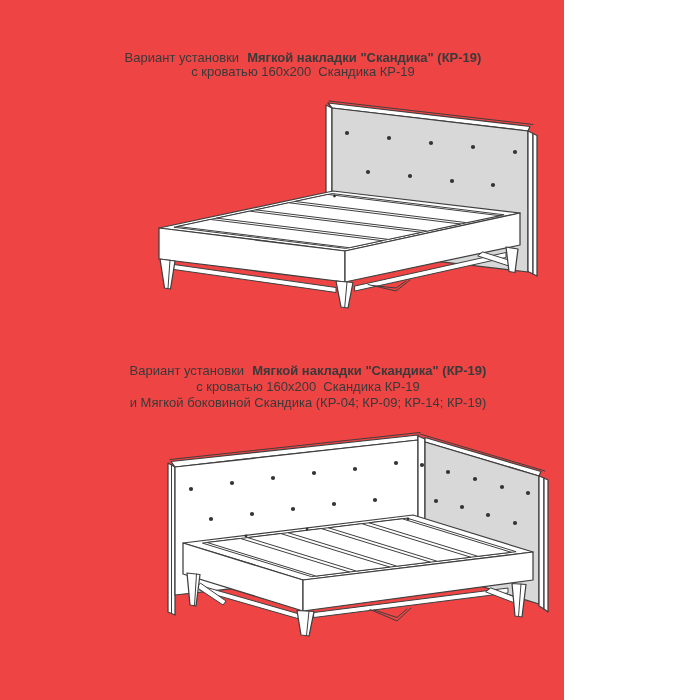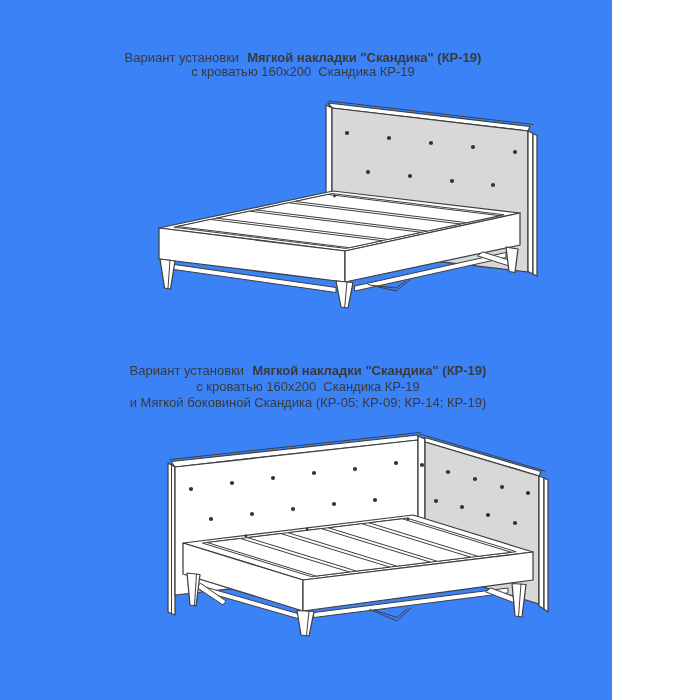--- a/index.html
+++ b/index.html
@@ -1,16 +1,16 @@
 <!DOCTYPE html>
 <html><head>
 <meta charset="utf-8">
 <style>
   html,body{margin:0;padding:0;background:#ffffff;}
-  .canvas{position:relative;width:612px;height:700px;background:#3b82f6;overflow:hidden;
+  .canvas{position:relative;width:564px;height:700px;background:#ef4444;overflow:hidden;
           font-family:"Liberation Sans",sans-serif;color:#3a3a3a;}
   .illo{position:absolute;left:0;top:0;width:700px;height:700px;}
   .title{position:absolute;text-align:center;font-size:13px;letter-spacing:0;}
   .title1{left:0;top:51px;width:606px;line-height:13.5px;}
   .title2{left:0;top:363px;width:616px;line-height:16px;}
   .b{font-weight:bold;margin-left:8px;}
   svg path, svg line, svg polyline{stroke:#3f3f3f;stroke-width:1.25;fill:none;
           stroke-linejoin:round;stroke-linecap:round;}
   svg .w{fill:#ffffff;}
   svg .g{fill:#d8d8d8;}
@@ -23,21 +23,21 @@
 <div class="canvas">
 
   <div class="title title1">
     <div><span>Вариант установки</span><span class="b">Мягкой накладки "Скандика" (КР-19)</span></div>
     <div>с кроватью 160x200&nbsp; Скандика КР-19</div>
   </div>
 
   <div class="title title2">
     <div><span>Вариант установки</span><span class="b">Мягкой накладки "Скандика" (КР-19)</span></div>
     <div>с кроватью 160x200&nbsp; Скандика КР-19</div>
-    <div>и Мягкой боковиной Скандика (КР-05; КР-09; КР-14; КР-19)</div>
+    <div>и Мягкой боковиной Скандика (КР-04; КР-09; КР-14; КР-19)</div>
   </div>
 
   <svg class="illo" viewBox="0 0 700 700">
 
     <g>
       <g>
         <path class="thin" d="M329,101 L533,124.5"></path>
         <path class="w" d="M328,103 L530,126.5 L528,131 L332,108 Z"></path>
         <path class="w" d="M326,105 L332,108 L332,250 L326,247 Z"></path>
         <path class="g" d="M332,108 L528,131 L528,272 L332,249 Z"></path>

